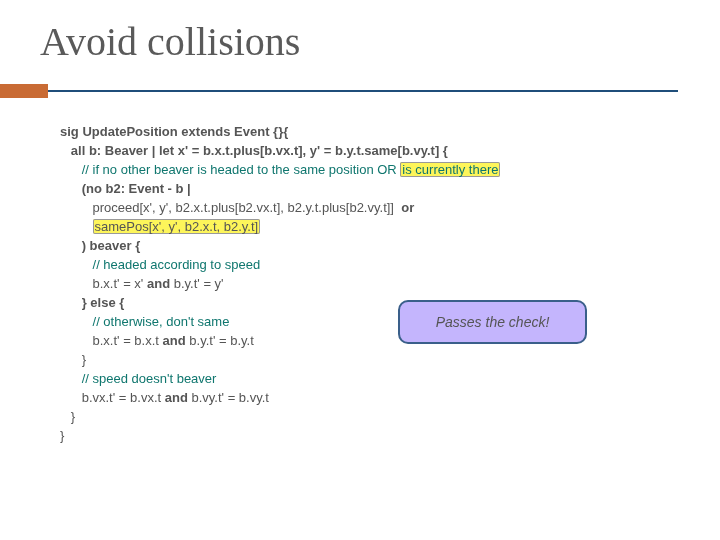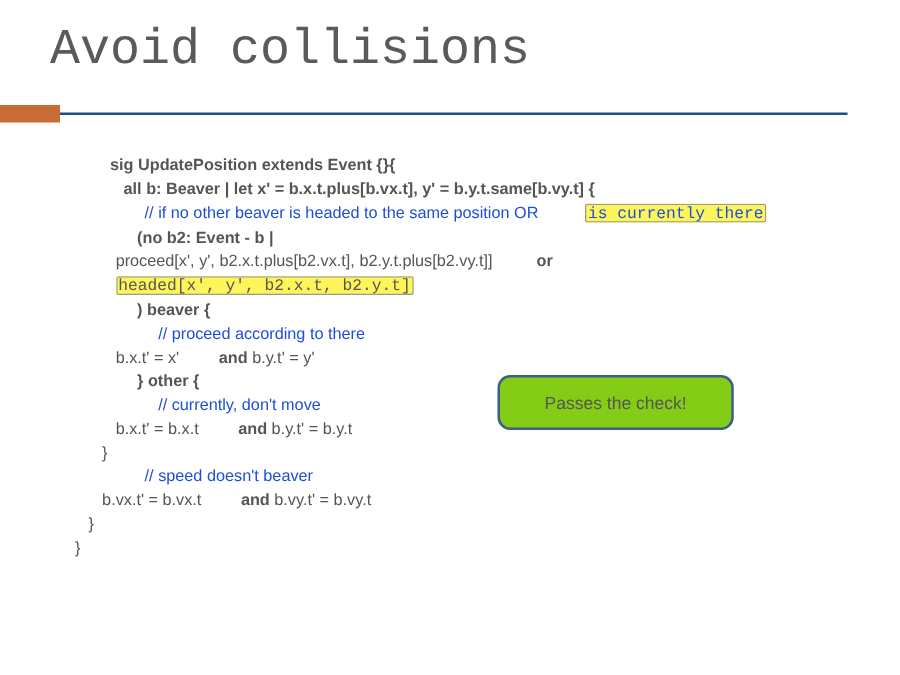--- a/index.html
+++ b/index.html
@@ -12,21 +12,21 @@
     position: relative;
     overflow: hidden;
   }
   .title {
     position: absolute;
     left: 40px;
     top: 18px;
     font-size: 40px;
     font-weight: 400;
     color: #5a5a5a;
-    font-family: Liberation Mono, monospace;
+    font-family: Liberation Serif, serif;
   }
   .accent-bar {
     position: absolute;
     left: 0;
     top: 84px;
     width: 48px;
     height: 14px;
     background: #c96b34;
   }
   .rule {
@@ -40,63 +40,63 @@
   .code-block {
     position: absolute;
     left: 60px;
     top: 122px;
     font-family: Arial, sans-serif;
     font-size: 13px;
     line-height: 19px;
     color: #555;
     white-space: pre;
   }
-  .kw { font-weight: bold; color: #555; margin-left: 28px; }
-  .cm { color: #1d4ed8; margin-left: 34px; }
+  .kw { font-weight: bold; color: #555; }
+  .cm { color: #0f766e; }
   .hl {
     background: #fdf55a;
     box-shadow: 0 0 0 1px #999 inset;
     border-radius: 2px;
     padding: 0 2px;
-    font-family: Liberation Mono, monospace;
   }
   .callout {
     position: absolute;
     left: 398px;
     top: 300px;
     width: 185px;
     height: 40px;
     border: 2px solid #3a5f8a;
     border-radius: 10px;
-    background: #84cc16;
+    background: #c4b5fd;
     display: flex;
     align-items: center;
     justify-content: center;
     font-size: 14px;
     color: #555;
+    font-style: italic;
   }
 </style>
 </head>
 <body>
 
 <div class="title">Avoid collisions</div>
 <div class="accent-bar"></div>
 <div class="rule"></div>
 
 <div class="code-block"><span class="kw">sig UpdatePosition extends Event {}{</span>
 <span class="kw">   all b: Beaver | let x' = b.x.t.plus[b.vx.t], y' = b.y.t.same[b.vy.t] {</span>
 <span>      </span><span class="cm">// if no other beaver is headed to the same position OR </span><span class="cm hl">is currently there</span>
 <span class="kw">      (no b2: Event - b |</span>
 <span>         proceed[x', y', b2.x.t.plus[b2.vx.t], b2.y.t.plus[b2.vy.t]]</span><span class="kw">  or</span>
-<span>         </span><span class="hl">headed[x', y', b2.x.t, b2.y.t]</span>
+<span>         </span><span class="hl">samePos[x', y', b2.x.t, b2.y.t]</span>
 <span class="kw">      ) beaver {</span>
-<span>         </span><span class="cm">// proceed according to there</span>
+<span>         </span><span class="cm">// headed according to speed</span>
 <span>         b.x.t' = x' </span><span class="kw">and</span><span> b.y.t' = y'</span>
-<span class="kw">      } other {</span>
-<span>         </span><span class="cm">// currently, don't move</span>
+<span class="kw">      } else {</span>
+<span>         </span><span class="cm">// otherwise, don't same</span>
 <span>         b.x.t' = b.x.t </span><span class="kw">and</span><span> b.y.t' = b.y.t</span>
 <span>      }</span>
 <span>      </span><span class="cm">// speed doesn't beaver</span>
 <span>      b.vx.t' = b.vx.t </span><span class="kw">and</span><span> b.vy.t' = b.vy.t</span>
 <span>   }</span>
 <span>}</span></div>
 
 <div class="callout">
   <span>Passes the check!</span>
 </div>

